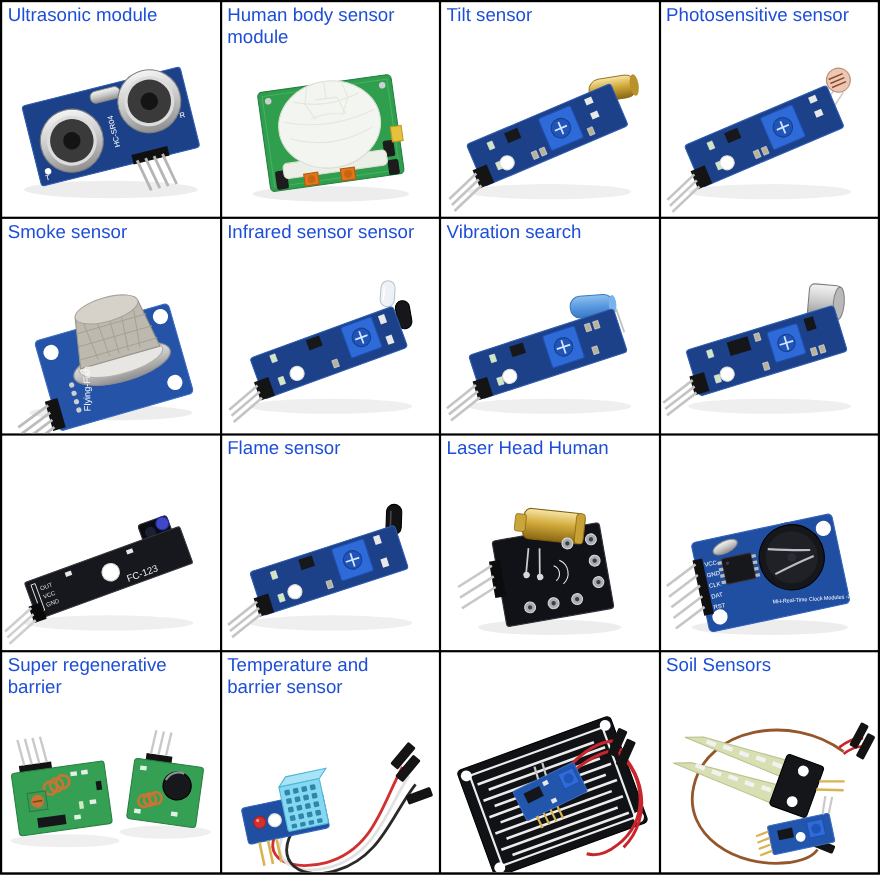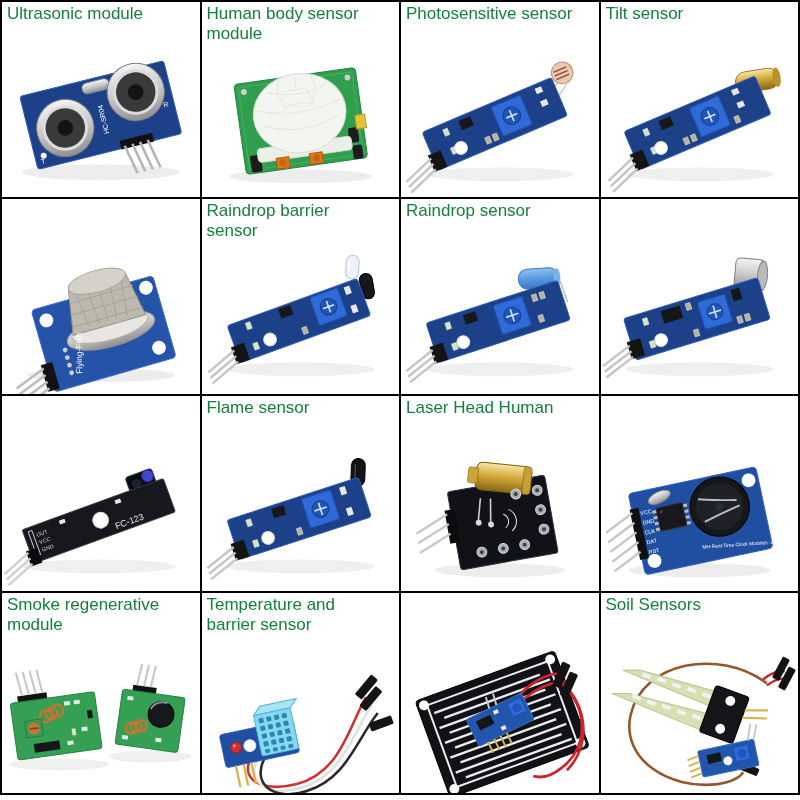--- a/index.html
+++ b/index.html
@@ -6,21 +6,21 @@
   body{width:800px;height:800px;position:relative;font-family:"Liberation Sans",sans-serif;}
   .grid{
     position:absolute;left:0;top:0;width:796px;
     display:grid;grid-template-columns:repeat(4,1fr);
     grid-template-rows:195px 195px 195px 200px;
     gap:2px;background:#000;border:2px solid #000;
   }
   .cell{background:#fff;position:relative;overflow:hidden;}
   .label{
     position:absolute;top:2px;left:5px;right:15px;
-    font-size:17px;line-height:1.16;color:#15803d;z-index:2;
+    font-size:17px;line-height:1.16;color:#1d4ed8;z-index:2;
   }
   .fig{position:absolute;left:0;bottom:0;width:100%;height:158px;z-index:1;}
   .fig text{font-family:"Liberation Sans",sans-serif;}
 </style>
 </head>
 <body>
 
 <svg width="0" height="0" style="position:absolute" aria-hidden="true">
   <defs>
     <linearGradient id="gSilver" x1="0" y1="0" x2="0" y2="1">
@@ -102,54 +102,20 @@
         </g>
         <rect x="70" y="112" width="13" height="11" fill="#e0761c" stroke="#b55a10"></rect>
         <circle cx="76.5" cy="117.5" r="3.6" fill="#c96414"></circle>
         <rect x="104" y="112" width="13" height="11" fill="#e0761c" stroke="#b55a10"></rect>
         <circle cx="110.5" cy="117.5" r="3.6" fill="#c96414"></circle>
       </g>
     </svg>
   </div>
 
   <div class="cell">
-    <div class="label">Photosensitive sensor</div>
-    <svg class="fig" viewBox="0 0 200 150">
-      <ellipse cx="100" cy="132" rx="75" ry="7" fill="#efefef"></ellipse>
-      <g transform="rotate(-23 100 80)">
-        <line x1="172" y1="64" x2="154" y2="76" stroke="#cfcfcf" stroke-width="1.6"></line>
-        <line x1="178" y1="70" x2="160" y2="82" stroke="#cfcfcf" stroke-width="1.6"></line>
-        <g>
-          <circle cx="178" cy="58" r="11" fill="#ecc7b4" stroke="#b98d72"></circle>
-          <path d="M170 54 h14 m-14 4 h14 m-14 4 h14" stroke="#8a4a2e" stroke-width="1.4" fill="none"></path>
-        </g>
-        <rect x="24" y="58" width="142" height="42" rx="3" fill="#1c4189" stroke="#2d5cb0"></rect>
-        <rect x="146" y="62" width="7" height="6" fill="#e8e8e8"></rect>
-        <rect x="146" y="76" width="7" height="6" fill="#e8e8e8"></rect>
-        <g>
-          <rect x="98" y="62" width="32" height="32" rx="2" fill="#2f6bd8" stroke="#1e4fae"></rect>
-          <circle cx="114" cy="78" r="9" fill="#1f55b8" stroke="#16408f"></circle>
-          <line x1="108" y1="78" x2="120" y2="78" stroke="#d8e6ff" stroke-width="1.6"></line>
-          <line x1="114" y1="72" x2="114" y2="84" stroke="#d8e6ff" stroke-width="1.6"></line>
-        </g>
-        <rect x="62" y="62" width="13" height="10" fill="#17181c"></rect>
-        <rect x="44" y="64" width="5" height="7" fill="#cfe8c0" stroke="#e8e8e8" stroke-width="0.5"></rect>
-        <rect x="44" y="84" width="5" height="7" fill="#cfe8c0" stroke="#e8e8e8" stroke-width="0.5"></rect>
-        <rect x="80" y="88" width="5" height="7" fill="#b9b29a" stroke="#e8e8e8" stroke-width="0.5"></rect>
-        <rect x="88" y="88" width="5" height="7" fill="#b9b29a" stroke="#e8e8e8" stroke-width="0.5"></rect>
-        <circle cx="54" cy="88" r="6.5" fill="#ffffff" stroke="#dcdcdc"></circle>
-        <rect x="20" y="82" width="14" height="18" fill="#141414"></rect>
-        <line x1="22" y1="86" x2="-10" y2="98" stroke="#c4c4c4" stroke-width="2.4"></line>
-        <line x1="22" y1="92" x2="-10" y2="104" stroke="#c4c4c4" stroke-width="2.4"></line>
-        <line x1="22" y1="98" x2="-10" y2="110" stroke="#c4c4c4" stroke-width="2.4"></line>
-      </g>
-    </svg>
-  </div>
-
-  <div class="cell">
     <div class="label">Tilt sensor</div>
     <svg class="fig" viewBox="0 0 200 150">
       <ellipse cx="100" cy="132" rx="75" ry="7" fill="#efefef"></ellipse>
       <g transform="rotate(-23 100 80)">
         <g transform="rotate(14 168 64)">
           <rect x="148" y="52" width="44" height="21" rx="10" fill="url(#gGold)" stroke="#8a6a10" stroke-width="0.8"></rect>
           <ellipse cx="190" cy="62.5" rx="4" ry="10" fill="#b8922a"></ellipse>
         </g>
         <rect x="26" y="58" width="144" height="42" rx="3" fill="#1c4189" stroke="#2d5cb0"></rect>
         <rect x="142" y="62" width="7" height="6" fill="#e8e8e8"></rect>
@@ -169,20 +135,55 @@
         <circle cx="54" cy="88" r="6.5" fill="#ffffff" stroke="#dcdcdc"></circle>
         <rect x="22" y="82" width="14" height="18" fill="#141414"></rect>
         <line x1="24" y1="86" x2="-8" y2="98" stroke="#c4c4c4" stroke-width="2.4"></line>
         <line x1="24" y1="92" x2="-8" y2="104" stroke="#c4c4c4" stroke-width="2.4"></line>
         <line x1="24" y1="98" x2="-8" y2="110" stroke="#c4c4c4" stroke-width="2.4"></line>
       </g>
     </svg>
   </div>
 
   <div class="cell">
+    <div class="label">Photosensitive sensor</div>
+    <svg class="fig" viewBox="0 0 200 150">
+      <ellipse cx="100" cy="132" rx="75" ry="7" fill="#efefef"></ellipse>
+      <g transform="rotate(-23 100 80)">
+        <line x1="172" y1="64" x2="154" y2="76" stroke="#cfcfcf" stroke-width="1.6"></line>
+        <line x1="178" y1="70" x2="160" y2="82" stroke="#cfcfcf" stroke-width="1.6"></line>
+        <g>
+          <circle cx="178" cy="58" r="11" fill="#ecc7b4" stroke="#b98d72"></circle>
+          <path d="M170 54 h14 m-14 4 h14 m-14 4 h14" stroke="#8a4a2e" stroke-width="1.4" fill="none"></path>
+        </g>
+        <rect x="24" y="58" width="142" height="42" rx="3" fill="#1c4189" stroke="#2d5cb0"></rect>
+        <rect x="146" y="62" width="7" height="6" fill="#e8e8e8"></rect>
+        <rect x="146" y="76" width="7" height="6" fill="#e8e8e8"></rect>
+        <g>
+          <rect x="98" y="62" width="32" height="32" rx="2" fill="#2f6bd8" stroke="#1e4fae"></rect>
+          <circle cx="114" cy="78" r="9" fill="#1f55b8" stroke="#16408f"></circle>
+          <line x1="108" y1="78" x2="120" y2="78" stroke="#d8e6ff" stroke-width="1.6"></line>
+          <line x1="114" y1="72" x2="114" y2="84" stroke="#d8e6ff" stroke-width="1.6"></line>
+        </g>
+        <rect x="62" y="62" width="13" height="10" fill="#17181c"></rect>
+        <rect x="44" y="64" width="5" height="7" fill="#cfe8c0" stroke="#e8e8e8" stroke-width="0.5"></rect>
+        <rect x="44" y="84" width="5" height="7" fill="#cfe8c0" stroke="#e8e8e8" stroke-width="0.5"></rect>
+        <rect x="80" y="88" width="5" height="7" fill="#b9b29a" stroke="#e8e8e8" stroke-width="0.5"></rect>
+        <rect x="88" y="88" width="5" height="7" fill="#b9b29a" stroke="#e8e8e8" stroke-width="0.5"></rect>
+        <circle cx="54" cy="88" r="6.5" fill="#ffffff" stroke="#dcdcdc"></circle>
+        <rect x="20" y="82" width="14" height="18" fill="#141414"></rect>
+        <line x1="22" y1="86" x2="-10" y2="98" stroke="#c4c4c4" stroke-width="2.4"></line>
+        <line x1="22" y1="92" x2="-10" y2="104" stroke="#c4c4c4" stroke-width="2.4"></line>
+        <line x1="22" y1="98" x2="-10" y2="110" stroke="#c4c4c4" stroke-width="2.4"></line>
+      </g>
+    </svg>
+  </div>
+
+  <div class="cell">
+    <div class="label">Smoke sensor</div>
     <svg class="fig" viewBox="0 0 200 150">
       <ellipse cx="100" cy="136" rx="75" ry="7" fill="#ededed"></ellipse>
       <g transform="rotate(-16 98 84)">
         <rect x="36" y="52" width="128" height="86" rx="4" fill="#2553a8" stroke="#3a6ac2"></rect>
         <circle cx="48" cy="66" r="7" fill="#ffffff"></circle>
         <circle cx="154" cy="62" r="7" fill="#ffffff"></circle>
         <circle cx="150" cy="124" r="7" fill="#ffffff"></circle>
         <circle cx="58" cy="100" r="2.4" fill="#cfcfcf"></circle>
         <circle cx="58" cy="108" r="2.4" fill="#cfcfcf"></circle>
         <circle cx="58" cy="116" r="2.4" fill="#cfcfcf"></circle>
@@ -199,21 +200,21 @@
         <rect x="30" y="108" width="12" height="28" fill="#121212"></rect>
         <line x1="32" y1="112" x2="0" y2="124" stroke="#bdbdbd" stroke-width="2.6"></line>
         <line x1="32" y1="119" x2="0" y2="131" stroke="#bdbdbd" stroke-width="2.6"></line>
         <line x1="32" y1="126" x2="0" y2="138" stroke="#bdbdbd" stroke-width="2.6"></line>
         <line x1="32" y1="133" x2="0" y2="145" stroke="#bdbdbd" stroke-width="2.6"></line>
       </g>
     </svg>
   </div>
 
   <div class="cell">
-    <div class="label">Raindrop barrier sensor</div>
+    <div class="label">Infrared sensor sensor</div>
     <svg class="fig" viewBox="0 0 200 150">
       <ellipse cx="100" cy="130" rx="75" ry="7" fill="#efefef"></ellipse>
       <g transform="rotate(-20 100 80)">
         <g transform="rotate(24 168 50)">
           <rect x="160" y="36" width="13" height="24" rx="6.5" fill="#eef2f7" stroke="#b9c4d0"></rect>
           <line x1="163" y1="42" x2="163" y2="54" stroke="#ffffff" stroke-width="1.4"></line>
         </g>
         <g transform="rotate(10 176 72)">
           <rect x="168" y="58" width="13" height="26" rx="6.5" fill="#17171b" stroke="#000000"></rect>
         </g>
@@ -233,21 +234,21 @@
         <circle cx="64" cy="88" r="6.5" fill="#ffffff" stroke="#dcdcdc"></circle>
         <rect x="24" y="82" width="14" height="18" fill="#141414"></rect>
         <line x1="26" y1="86" x2="-6" y2="98" stroke="#c4c4c4" stroke-width="2.4"></line>
         <line x1="26" y1="92" x2="-6" y2="104" stroke="#c4c4c4" stroke-width="2.4"></line>
         <line x1="26" y1="98" x2="-6" y2="110" stroke="#c4c4c4" stroke-width="2.4"></line>
       </g>
     </svg>
   </div>
 
   <div class="cell">
-    <div class="label">Raindrop sensor</div>
+    <div class="label">Vibration search</div>
     <svg class="fig" viewBox="0 0 200 150">
       <ellipse cx="100" cy="130" rx="75" ry="7" fill="#efefef"></ellipse>
       <g transform="rotate(-18 100 80)">
         <g transform="rotate(14 150 52)">
           <rect x="130" y="42" width="40" height="20" rx="9" fill="url(#gBlueCyl)" stroke="#3b78c4"></rect>
           <ellipse cx="169" cy="52" rx="3.5" ry="9" fill="#7ab2ec"></ellipse>
           <line x1="172" y1="56" x2="178" y2="78" stroke="#c0c0c0" stroke-width="1.6"></line>
         </g>
         <rect x="28" y="60" width="140" height="42" rx="3" fill="#1c4189" stroke="#2d5cb0"></rect>
         <g>
@@ -441,21 +442,21 @@
         <line x1="34" y1="62" x2="4" y2="76" stroke="#c6c6c6" stroke-width="2.4"></line>
         <line x1="34" y1="72" x2="4" y2="86" stroke="#c6c6c6" stroke-width="2.4"></line>
         <line x1="34" y1="82" x2="4" y2="96" stroke="#c6c6c6" stroke-width="2.4"></line>
         <line x1="34" y1="92" x2="4" y2="106" stroke="#c6c6c6" stroke-width="2.4"></line>
         <line x1="34" y1="102" x2="4" y2="116" stroke="#c6c6c6" stroke-width="2.4"></line>
       </g>
     </svg>
   </div>
 
   <div class="cell">
-    <div class="label">Smoke regenerative module</div>
+    <div class="label">Super regenerative barrier</div>
     <svg class="fig" viewBox="0 0 200 150">
       <ellipse cx="58" cy="126" rx="50" ry="6" fill="#efefef"></ellipse>
       <ellipse cx="150" cy="118" rx="42" ry="6" fill="#efefef"></ellipse>
       <g transform="rotate(-8 55 88)">
         <rect x="20" y="52" width="30" height="8" fill="#131313"></rect>
         <line x1="25" y1="52" x2="22" y2="28" stroke="#c9c9c9" stroke-width="2.2"></line>
         <line x1="32" y1="52" x2="29" y2="28" stroke="#c9c9c9" stroke-width="2.2"></line>
         <line x1="39" y1="52" x2="36" y2="28" stroke="#c9c9c9" stroke-width="2.2"></line>
         <line x1="46" y1="52" x2="43" y2="28" stroke="#c9c9c9" stroke-width="2.2"></line>
         <rect x="12" y="58" width="86" height="58" rx="3" fill="#35a053" stroke="#268043"></rect>

